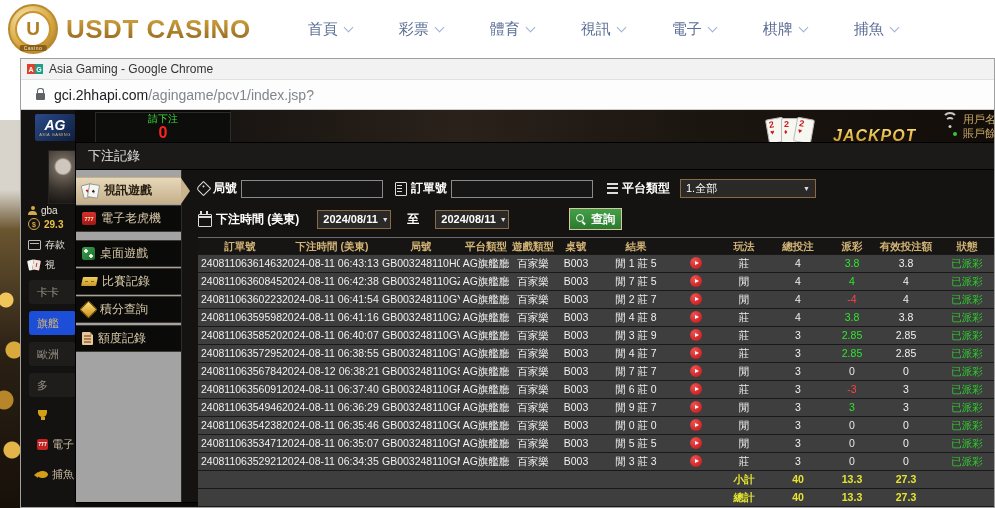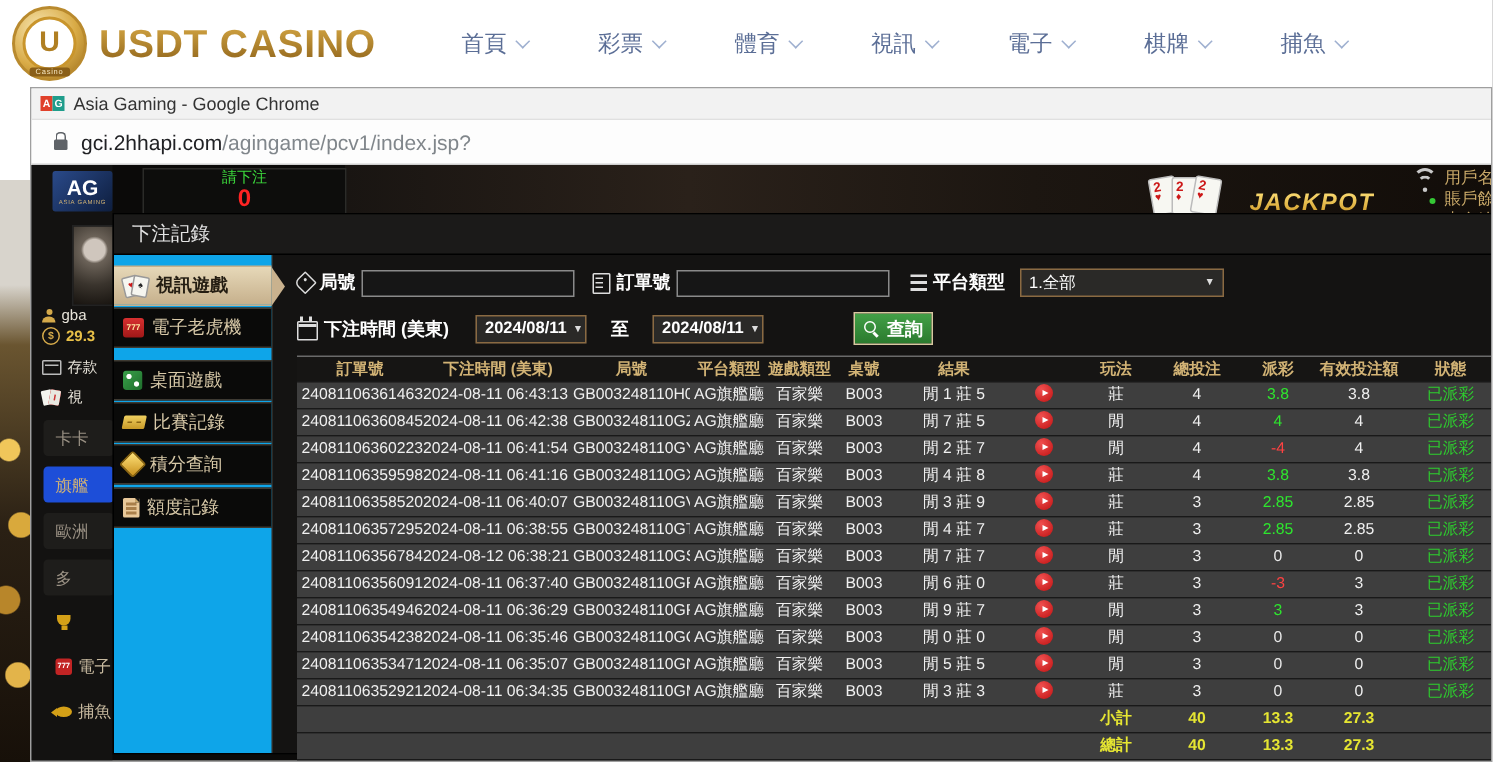--- a/index.html
+++ b/index.html
@@ -53,21 +53,21 @@
   .url-path{color:#80868b;}
 
   
   .content{position:relative;flex:1;background:#0b0a09;overflow:hidden;}
   .left-col{position:absolute;left:0;top:0;width:54px;bottom:0;background:#131211;}
   .video-strip{position:absolute;left:209px;top:0;height:34px;right:0;
       background:linear-gradient(90deg,#191512,#2a211a 30%,#1c1611 60%,#120d09);}
   .ag-logo{position:absolute;left:14px;top:4px;width:40px;height:27px;
       background:linear-gradient(135deg,#2a4a8a,#0e1e3e);display:flex;flex-direction:column;
       align-items:center;justify-content:center;border-radius:2px;}
-  .ag-logo .ag{color:#fff;font-weight:bold;font-size:14px;line-height:13px;}
+  .ag-logo .ag{color:#fff;font-weight:bold;font-style:italic;font-size:14px;line-height:13px;}
   .ag-logo .ag-sub{color:#d4b474;font-size:4px;letter-spacing:.5px;}
   .video-box{position:absolute;left:74px;top:2px;width:134px;height:30px;background:#0d0d0c;
       border:1px solid #2b2b28;display:flex;flex-direction:column;align-items:center;}
   .bet-prompt{color:#3ddc3d;font-size:10px;line-height:12px;}
   .countdown{color:#ff2323;font-size:16px;font-weight:bold;line-height:16px;}
   .cards-group{position:absolute;left:746px;top:8px;display:flex;}
   .pcard{width:18px;height:25px;background:#f7f7f2;border:1px solid #bbb;border-radius:2px;
       margin-right:-4px;position:relative;font-size:9px;font-weight:bold;color:#cc1818;padding:1px 0 0 2px;
       box-sizing:border-box;line-height:8px;}
   .pcard .suit{display:block;font-size:7px;line-height:7px;}
@@ -117,21 +117,21 @@
       border-radius:1px;transform:rotate(-12deg);}
   .ic-cards-sm::after{content:'';position:absolute;left:5px;top:1px;width:7px;height:10px;background:#e8e8e0;
       border-radius:1px;transform:rotate(10deg);box-shadow:inset 0 0 0 3px #e8e8e0, inset 0 0 0 4px #c33;}
 
   
   .modal{position:absolute;left:54px;top:32px;right:-4px;bottom:4px;background:#151413;
       border:1px solid #000;box-sizing:border-box;display:flex;flex-direction:column;}
   .modal-title{height:26px;background:#1b1a19;color:#e3e3e3;font-size:13px;display:flex;align-items:center;
       padding-left:12px;border-bottom:1px solid #000;flex:none;}
   .modal-body{flex:1;display:flex;min-height:0;}
-  .m-side{width:106px;flex:none;background:#0ea5e9;border-right:1px solid #2e2c28;padding-top:7px;box-sizing:border-box;}
+  .m-side{width:106px;flex:none;background:#a3a3a3;border-right:1px solid #2e2c28;padding-top:7px;box-sizing:border-box;}
   .m-item{position:relative;height:27px;margin:0 0 1px 0;background:#0a0a09;border-top:1px solid #3e3a32;
       border-bottom:1px solid #3e3a32;display:flex;align-items:center;gap:5px;padding-left:6px;
       color:#d8c9a8;font-size:12px;cursor:pointer;box-sizing:border-box;white-space:nowrap;}
   .m-item.mt8{margin-top:8px;}
   .m-item.mt2{margin-top:2px;}
   .m-item.active{background:linear-gradient(#e6d8b8,#c6b08c);color:#241d12;font-weight:bold;border-color:#c6b08c;}
   .m-item.active::after{content:'';position:absolute;right:-9px;top:50%;margin-top:-13px;
       border-left:9px solid #c9b28e;border-top:13px solid transparent;border-bottom:13px solid transparent;z-index:3;}
   .ic{flex:none;display:inline-flex;align-items:center;justify-content:center;}
   .ic-cards{position:relative;width:17px;height:15px;}

